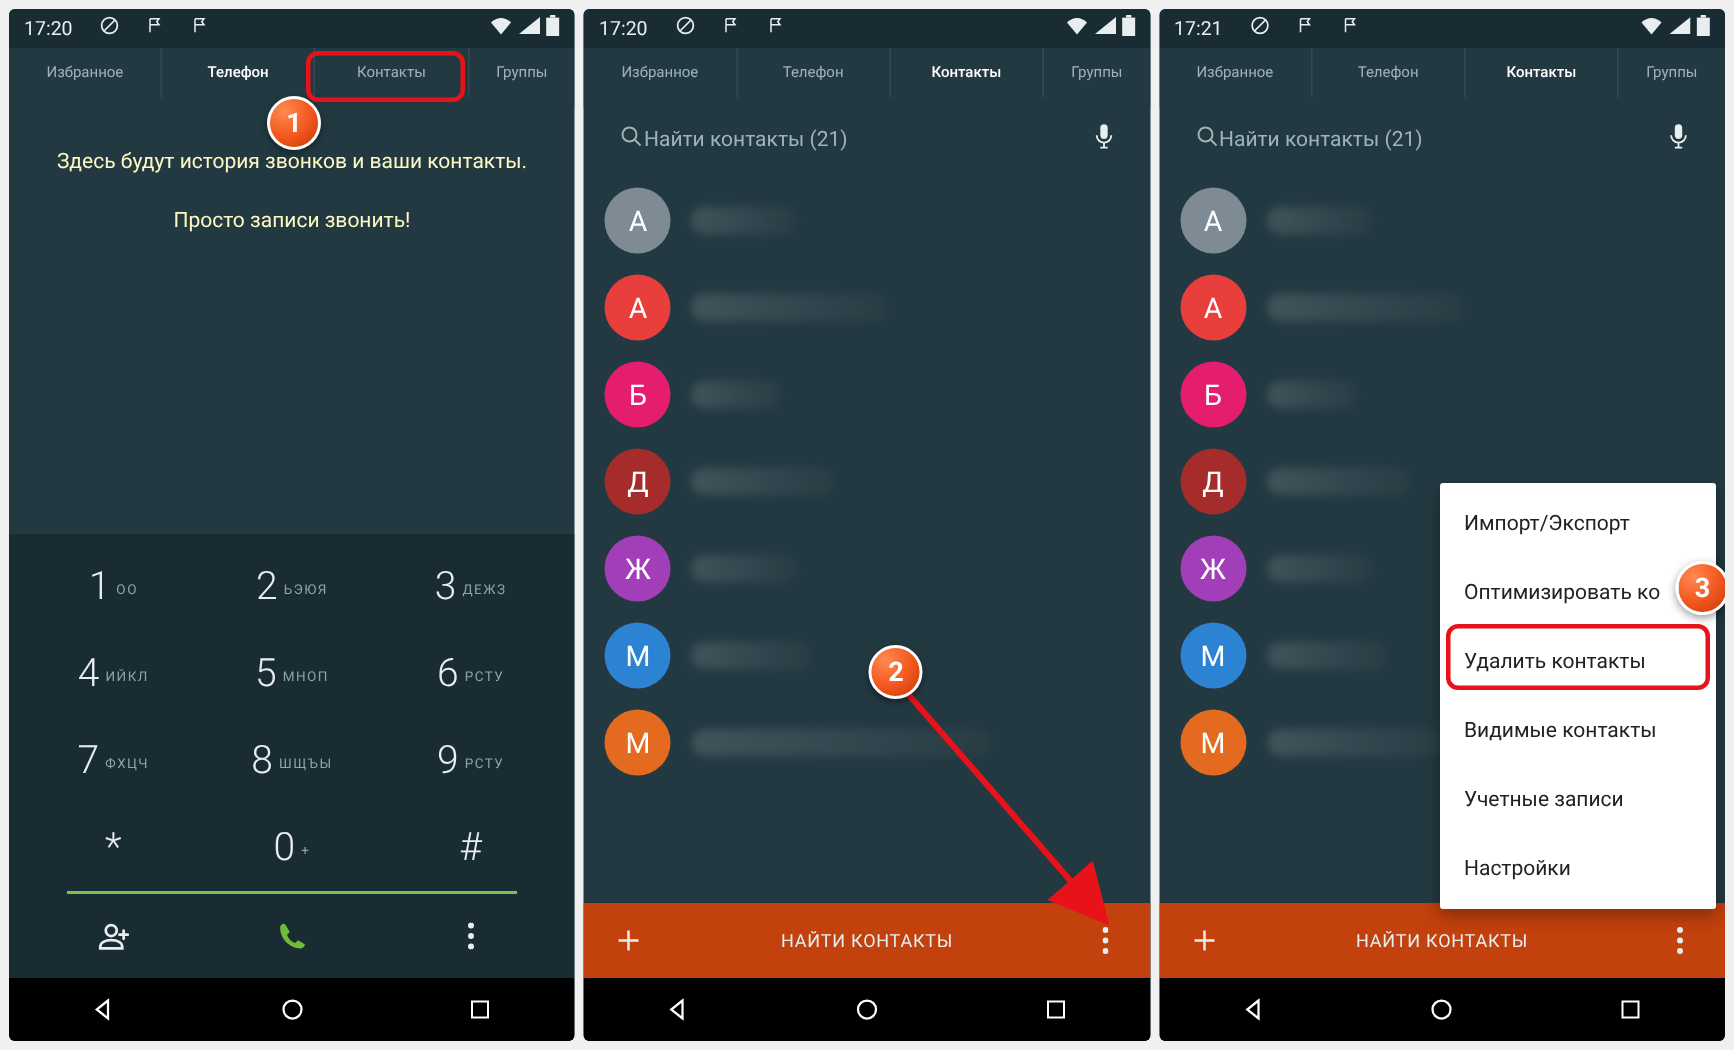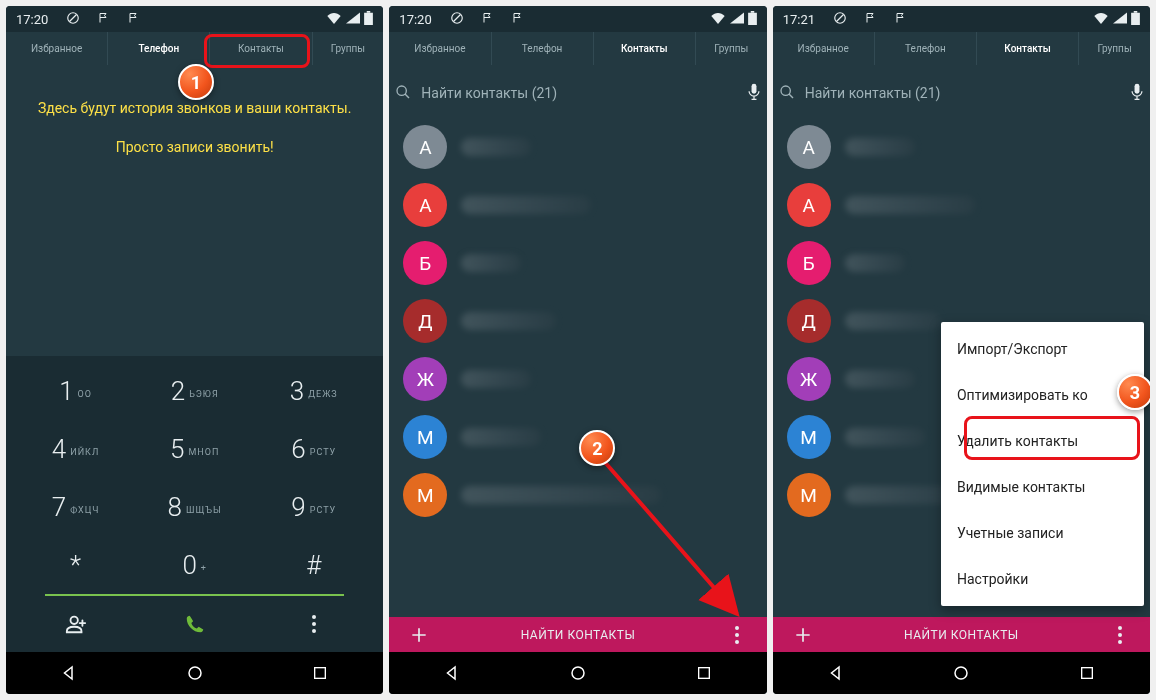--- a/index.html
+++ b/index.html
@@ -51,22 +51,22 @@
     cursor: pointer;
     border-right: 1px solid #324a53;
   }
   .tab:last-child { border-right: none; flex: 0.7; }
   .tab.active { color: #fff; font-weight: 500; }
   
   .search-bar {
     height: 42px;
     display: flex;
     align-items: center;
-    padding: 0 6px;
-    gap: 10px;
+    padding: 0 24px;
+    gap: 0;
     color: #9fb2b8;
     font-size: 14px;
   }
   .search-bar .placeholder { flex: 1; }
   
   .contacts {
     flex: 1;
     overflow: hidden;
     padding: 4px 0 0 0;
   }
@@ -99,21 +99,21 @@
     height: 18px;
     background: linear-gradient(90deg, #5a6a71 0%, #3f5059 60%, #2e4048 100%);
     border-radius: 9px;
     filter: blur(3px);
     opacity: 0.55;
   }
   
   .empty-state {
     padding: 26px 30px 10px;
     text-align: center;
-    color: #fde047;
+    color: #fef9c3;
     font-size: 14px;
     line-height: 1.5;
   }
   .empty-state p + p { margin-top: 18px; }
   
   .dialpad {
     background: #1a2c33;
     padding: 6px 10px 2px;
   }
   .dial-row {
@@ -138,22 +138,22 @@
   }
   .dial-bottom {
     display: flex;
     align-items: center;
     height: 52px;
   }
   .dial-bottom .side { flex: 1; display: flex; justify-content: center; }
   .dial-bottom .call { flex: 1; display: flex; justify-content: center; }
   
   .bottom-bar {
-    height: 35px;
-    background: #be185d;
+    height: 50px;
+    background: #c2410c;
     display: flex;
     align-items: center;
     font-size: 12px;
     letter-spacing: 0.5px;
     justify-content: space-between;
   }
   .bottom-bar .side { width: 60px; display: flex; justify-content: center; }
   .bottom-bar .mid { flex: 1; text-align: center; color: #e8eef0; }
   
   .nav-bar {
@@ -162,21 +162,21 @@
     display: flex;
     align-items: center;
     justify-content: space-around;
   }
   .nav-btn { width: 22px; height: 22px; display: flex; align-items: center; justify-content: center; cursor: pointer;}
   
   .menu {
     position: absolute;
     right: 6px;
     top: 316px;
-    width: 203px;
+    width: 184px;
     background: #fff;
     border-radius: 2px;
     box-shadow: 0 4px 12px rgba(0,0,0,0.35);
     z-index: 50;
     padding: 4px 0;
   }
   .menu-item {
     height: 46px;
     display: flex;
     align-items: center;

